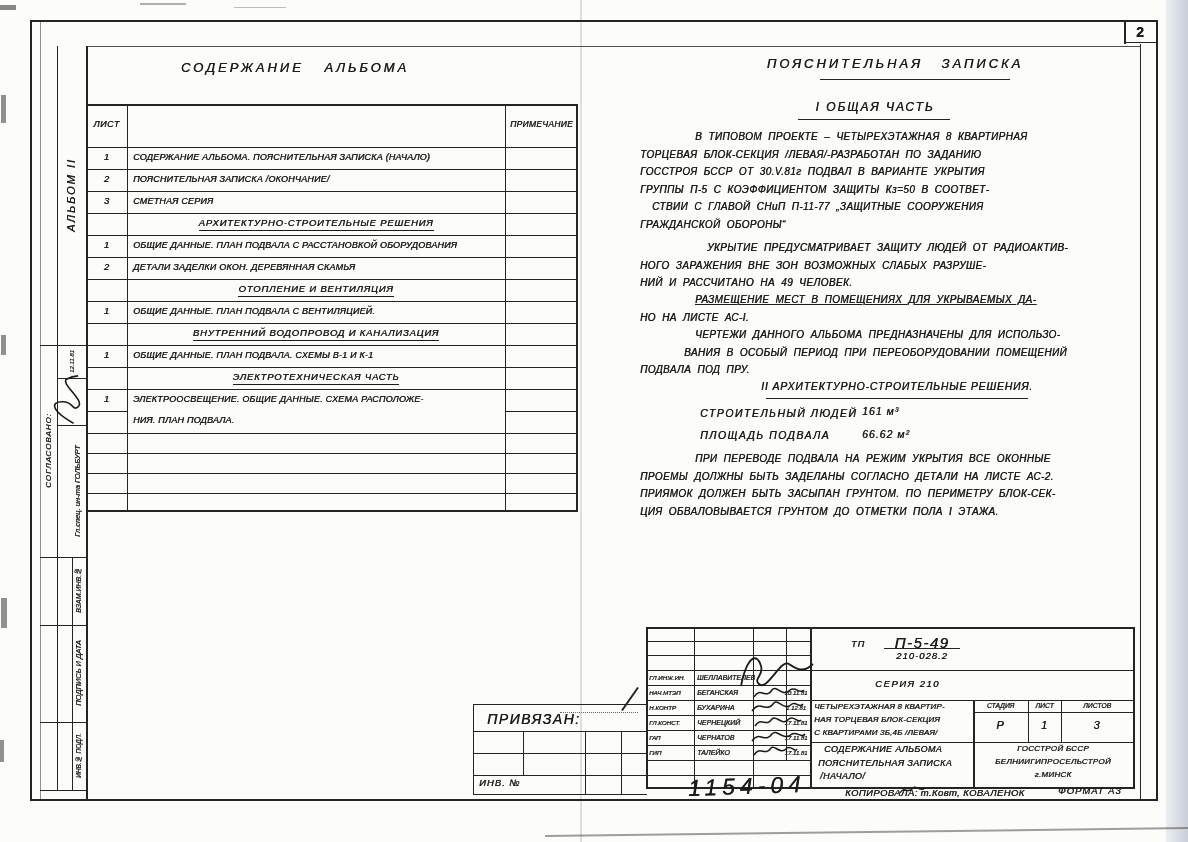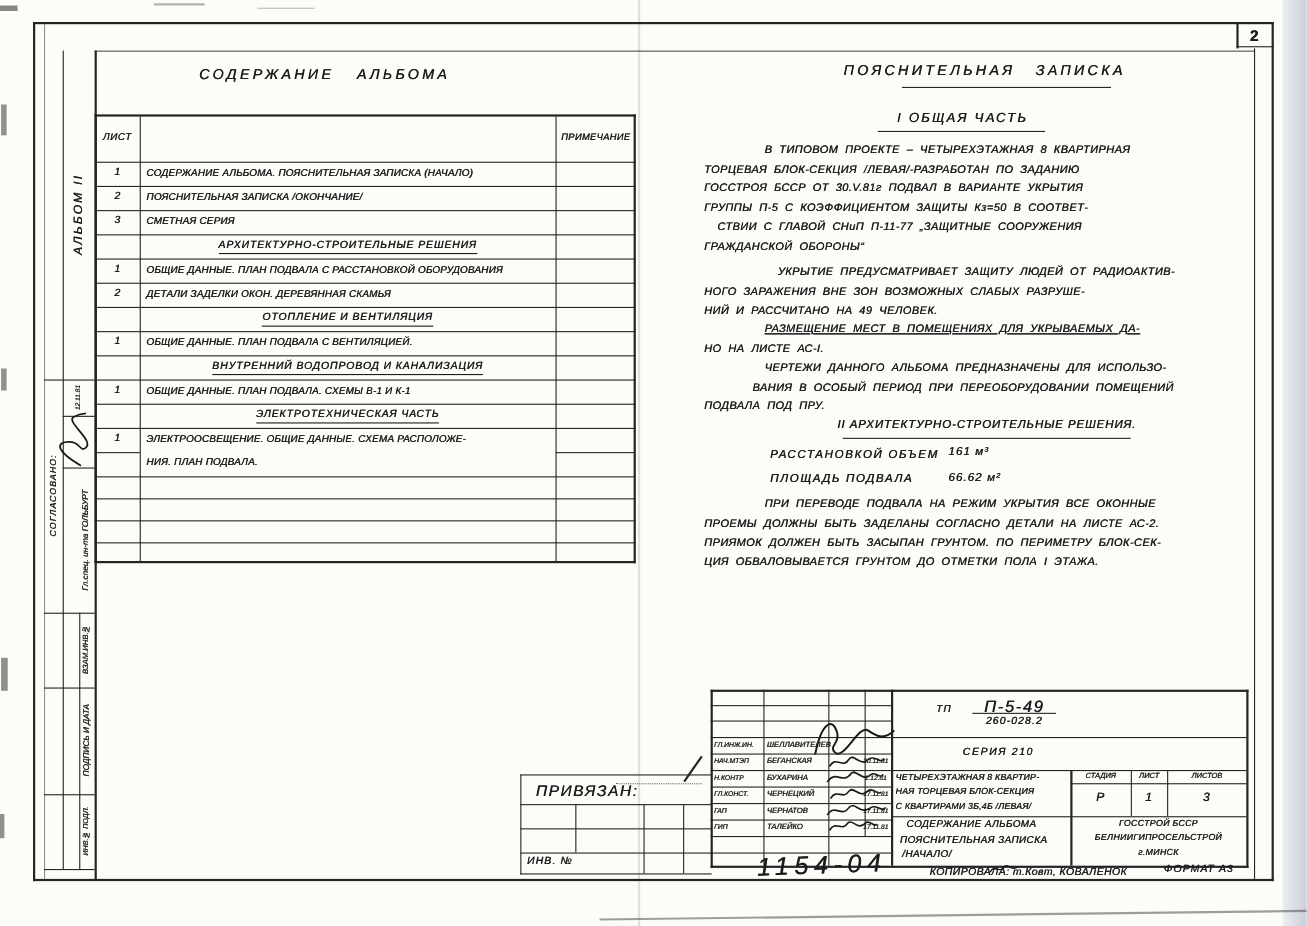--- a/index.html
+++ b/index.html
@@ -126,32 +126,32 @@
   <div class="hand vert" style="left:72px;top:625px;width:14px;height:97px;font-size:7.5px;letter-spacing:0;">ПОДПИСЬ И ДАТА</div>
   <div class="hand vert" style="left:72px;top:722px;width:14px;height:68px;font-size:6.5px;letter-spacing:0;">ИНВ.№ ПОДЛ.</div>
 
   <div class="hand c" style="left:140px;top:61px;width:310px;font-size:13px;letter-spacing:3px;word-spacing:14px;">СОДЕРЖАНИЕ  АЛЬБОМА</div>
   <div class="hand c" style="left:86px;top:119px;width:41px;font-size:9px;letter-spacing:.5px;">ЛИСТ</div>
   <div class="hand c" style="left:505px;top:120px;width:73px;font-size:8.5px;letter-spacing:.3px;">ПРИМЕЧАНИЕ</div>
 
   <div class="hand c" style="left:730px;top:57px;width:330px;font-size:13px;letter-spacing:3px;word-spacing:12px;">ПОЯСНИТЕЛЬНАЯ  ЗАПИСКА</div>
   <div class="hand c" style="left:780px;top:101px;width:190px;font-size:12px;letter-spacing:2px;">I ОБЩАЯ ЧАСТЬ</div>
   <div class="hand c" style="left:758px;top:380px;width:278px;font-size:10.5px;letter-spacing:.8px;">II АРХИТЕКТУРНО-СТРОИТЕЛЬНЫЕ РЕШЕНИЯ.</div>
-  <div class="hand" style="left:700px;top:407px;font-size:10.5px;letter-spacing:1.5px;">РАССТАНОВКОЙ ОБЪЕМ</div>
+  <div class="hand" style="left:700px;top:407px;font-size:10.5px;letter-spacing:1.5px;">СТРОИТЕЛЬНЫЙ ЛЮДЕЙ</div>
   <div class="hand" style="left:862px;top:405px;font-size:10.5px;">161 м³</div>
   <div class="hand" style="left:700px;top:429px;font-size:10.5px;letter-spacing:1.5px;">ПЛОЩАДЬ ПОДВАЛА</div>
   <div class="hand" style="left:862px;top:428px;font-size:10.5px;">66.62 м²</div>
 
   <div class="hand" style="left:487px;top:711px;font-size:14px;letter-spacing:1.5px;">ПРИВЯЗАН:</div>
   <div class="artifact" style="left:560px;top:712px;width:78px;border-bottom:1px dotted #666;"></div>
   <div class="hand" style="left:479px;top:778px;font-size:9.5px;">ИНВ. №</div>
 
   <div class="hand" style="left:851px;top:639px;font-size:9px;">ТП</div>
   <div class="hand c" style="left:884px;top:634px;width:76px;font-size:15px;letter-spacing:1.5px;">П-5-49</div>
-  <div class="hand c" style="left:884px;top:651px;width:76px;font-size:9.5px;letter-spacing:1px;">260-028.2</div>
+  <div class="hand c" style="left:884px;top:651px;width:76px;font-size:9.5px;letter-spacing:1px;">210-028.2</div>
   <div class="hand c" style="left:845px;top:679px;width:125px;font-size:9.5px;letter-spacing:1.5px;">СЕРИЯ 210</div>
 
   <div class="hand" style="left:688px;top:773px;font-size:23px;letter-spacing:5px;transform:rotate(-2deg);">1154-04</div>
   <div class="hand" style="left:845px;top:788px;font-size:9.5px;letter-spacing:.4px;">КОПИРОВАЛА: т.Ковт, КОВАЛЕНОК</div>
   <div class="hand" style="left:1058px;top:786px;font-size:9.5px;letter-spacing:1px;">ФОРМАТ А3</div>
 
   <div class="sig" style="left:737px;top:648px;">
     <svg width="80" height="44" viewBox="0 0 80 44">
         <path d="M4 38 C10 8 20 4 24 18 C27 28 16 30 22 36 C30 44 44 10 52 16 C58 20 66 26 76 16" stroke="#1a1a1a" stroke-width="1.8" fill="none"></path>
       </svg>

